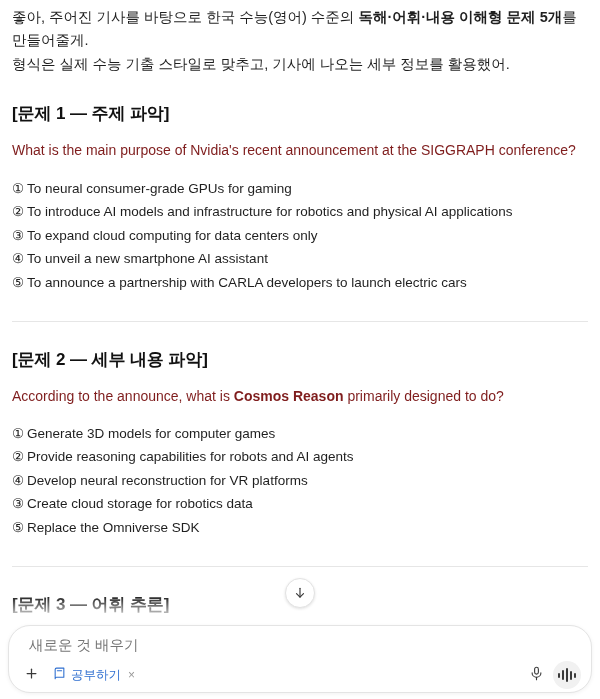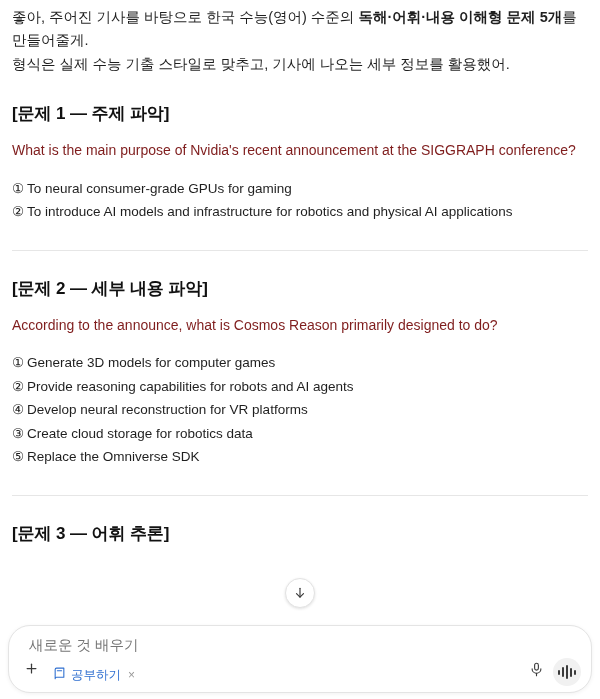--- a/index.html
+++ b/index.html
@@ -44,21 +44,21 @@
     color: #111111;
     margin: 0 0 15px 0;
     letter-spacing: -0.1px;
   }
   .q-stem {
     font-size: 14px;
     line-height: 1.55;
     color: #7f1d1d;
     margin: 0 0 15px 0;
   }
-  .q-stem b { font-weight: 400; }
+  .q-stem b { font-weight: 700; }
   .choices { margin: 0; padding: 0; list-style: none; }
   .choice {
     font-size: 13.5px;
     line-height: 1.52;
     color: #1f1f1f;
     padding: 1.5px 0;
   }
   .num { display: inline-block; width: 15px; }
   .divider {
     border: 0;
@@ -115,20 +115,21 @@
     outline: none;
     background: transparent;
     width: calc(100% - 36px);
     font-family: "Liberation Sans", sans-serif;
   }
   .composer-row {
     position: absolute;
     left: 0; right: 0; bottom: 0;
     height: 34px;
     display: flex;
+    align-items: center;
     padding: 0 10px;
   }
   .plus-btn {
     width: 24px; height: 24px;
     display: flex; align-items: center; justify-content: center;
     cursor: pointer;
     color: #3a3a3a;
     font-size: 18px;
     line-height: 1;
     margin-right: 8px;
@@ -175,20 +176,23 @@
       <span class="intro-line"><span>좋아, 주어진 기사를 바탕으로 한국 수능(영어) 수준의 </span><b>독해·어휘·내용 이해형 문제 5개</b><span>를 만들어줄게.</span></span>
       <span class="intro-line">형식은 실제 수능 기출 스타일로 맞추고, 기사에 나오는 세부 정보를 활용했어.</span>
     </p>
 
     <div class="q-block">
       <h3 class="q-heading">[문제 1 — 주제 파악]</h3>
       <p class="q-stem">What is the main purpose of Nvidia's recent announcement at the SIGGRAPH conference?</p>
       <ul class="choices">
         <li class="choice"><span class="num">①</span><span>To neural consumer-grade GPUs for gaming</span></li>
         <li class="choice"><span class="num">②</span><span>To introduce AI models and infrastructure for robotics and physical AI applications</span></li>
+        <li class="choice"><span class="num">③</span><span>To expand cloud computing for data centers only</span></li>
+        <li class="choice"><span class="num">④</span><span>To unveil a new smartphone AI assistant</span></li>
+        <li class="choice"><span class="num">⑤</span><span>To announce a partnership with CARLA developers to launch electric cars</span></li>
       </ul>
       <hr class="divider">
     </div>
 
     <div class="q-block">
       <h3 class="q-heading">[문제 2 — 세부 내용 파악]</h3>
       <p class="q-stem"><span>According to the announce, what is </span><b>Cosmos Reason</b><span> primarily designed to do?</span></p>
       <ul class="choices">
         <li class="choice"><span class="num">①</span><span>Generate 3D models for computer games</span></li>
         <li class="choice"><span class="num">②</span><span>Provide reasoning capabilities for robots and AI agents</span></li>

